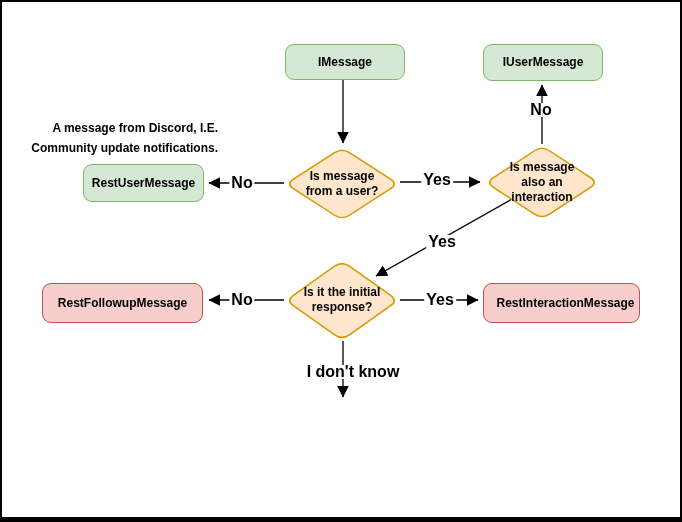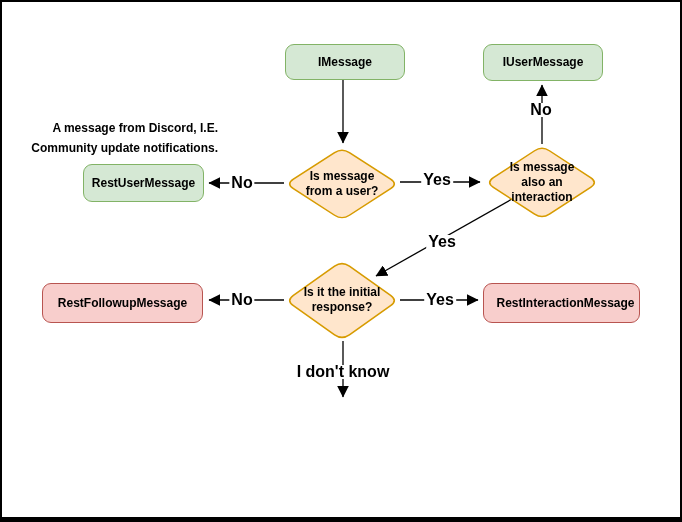--- a/index.html
+++ b/index.html
@@ -96,18 +96,18 @@
   <div class="node rect red" style="left:481px;top:281px;width:157px;height:40px;padding-left:8px;">
     <span>RestInteractionMessage</span>
   </div>
 
   <div class="edge-label" style="left:240px;top:181px;">No</div>
   <div class="edge-label" style="left:435px;top:178px;">Yes</div>
   <div class="edge-label" style="left:539px;top:108px;">No</div>
   <div class="edge-label" style="left:440px;top:240px;">Yes</div>
   <div class="edge-label" style="left:240px;top:298px;">No</div>
   <div class="edge-label" style="left:438px;top:298px;">Yes</div>
-  <div class="edge-label" style="left:341px;top:370px;">I don't know</div>
+  <div class="edge-label" style="left:351px;top:370px;">I don't know</div>
 
   <div class="annotation" style="left:16px;top:116px;width:200px;">A message from Discord, I.E.
 Community update notifications.</div>
 
 </div>
 
 </body></html>

